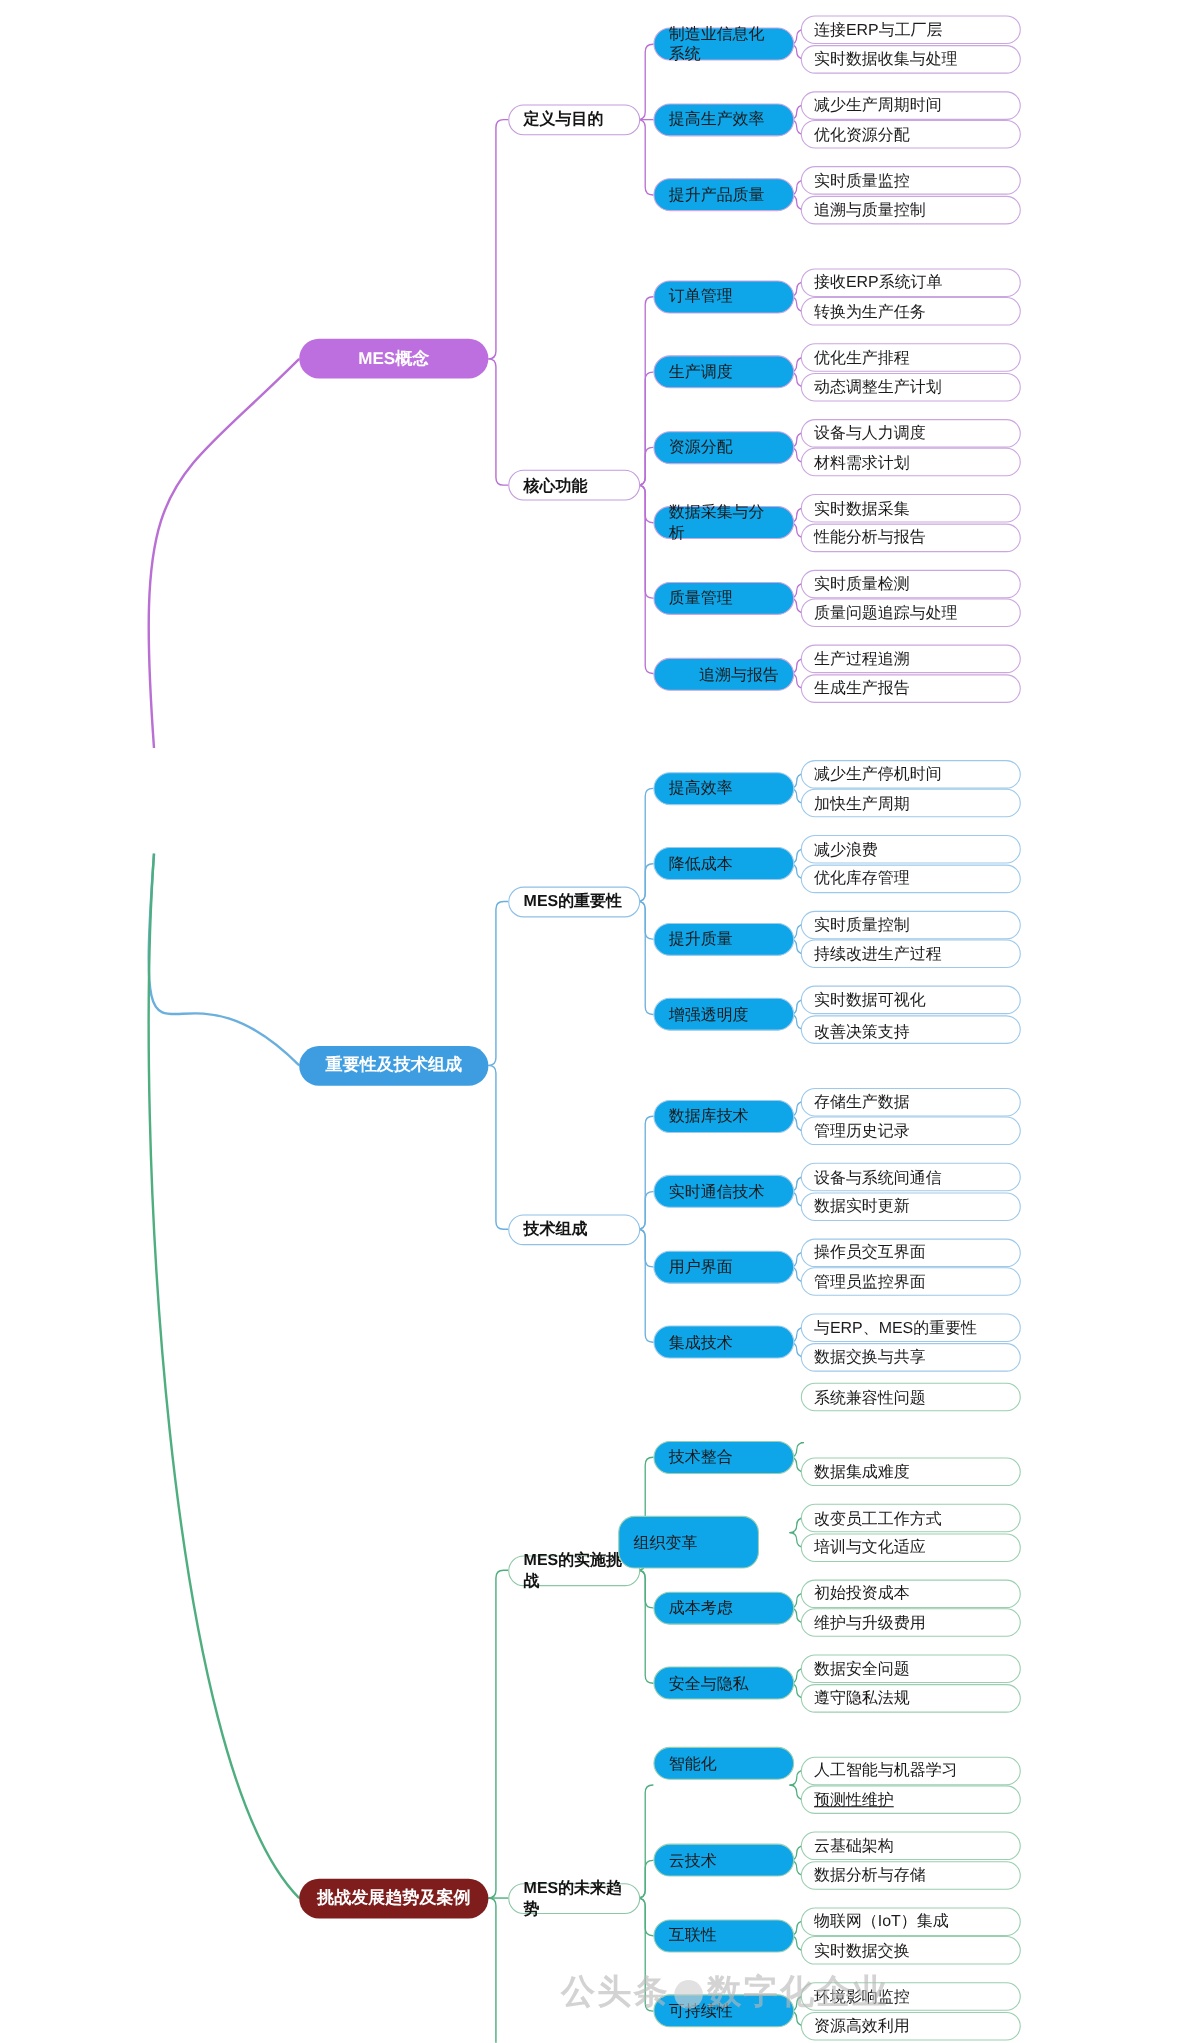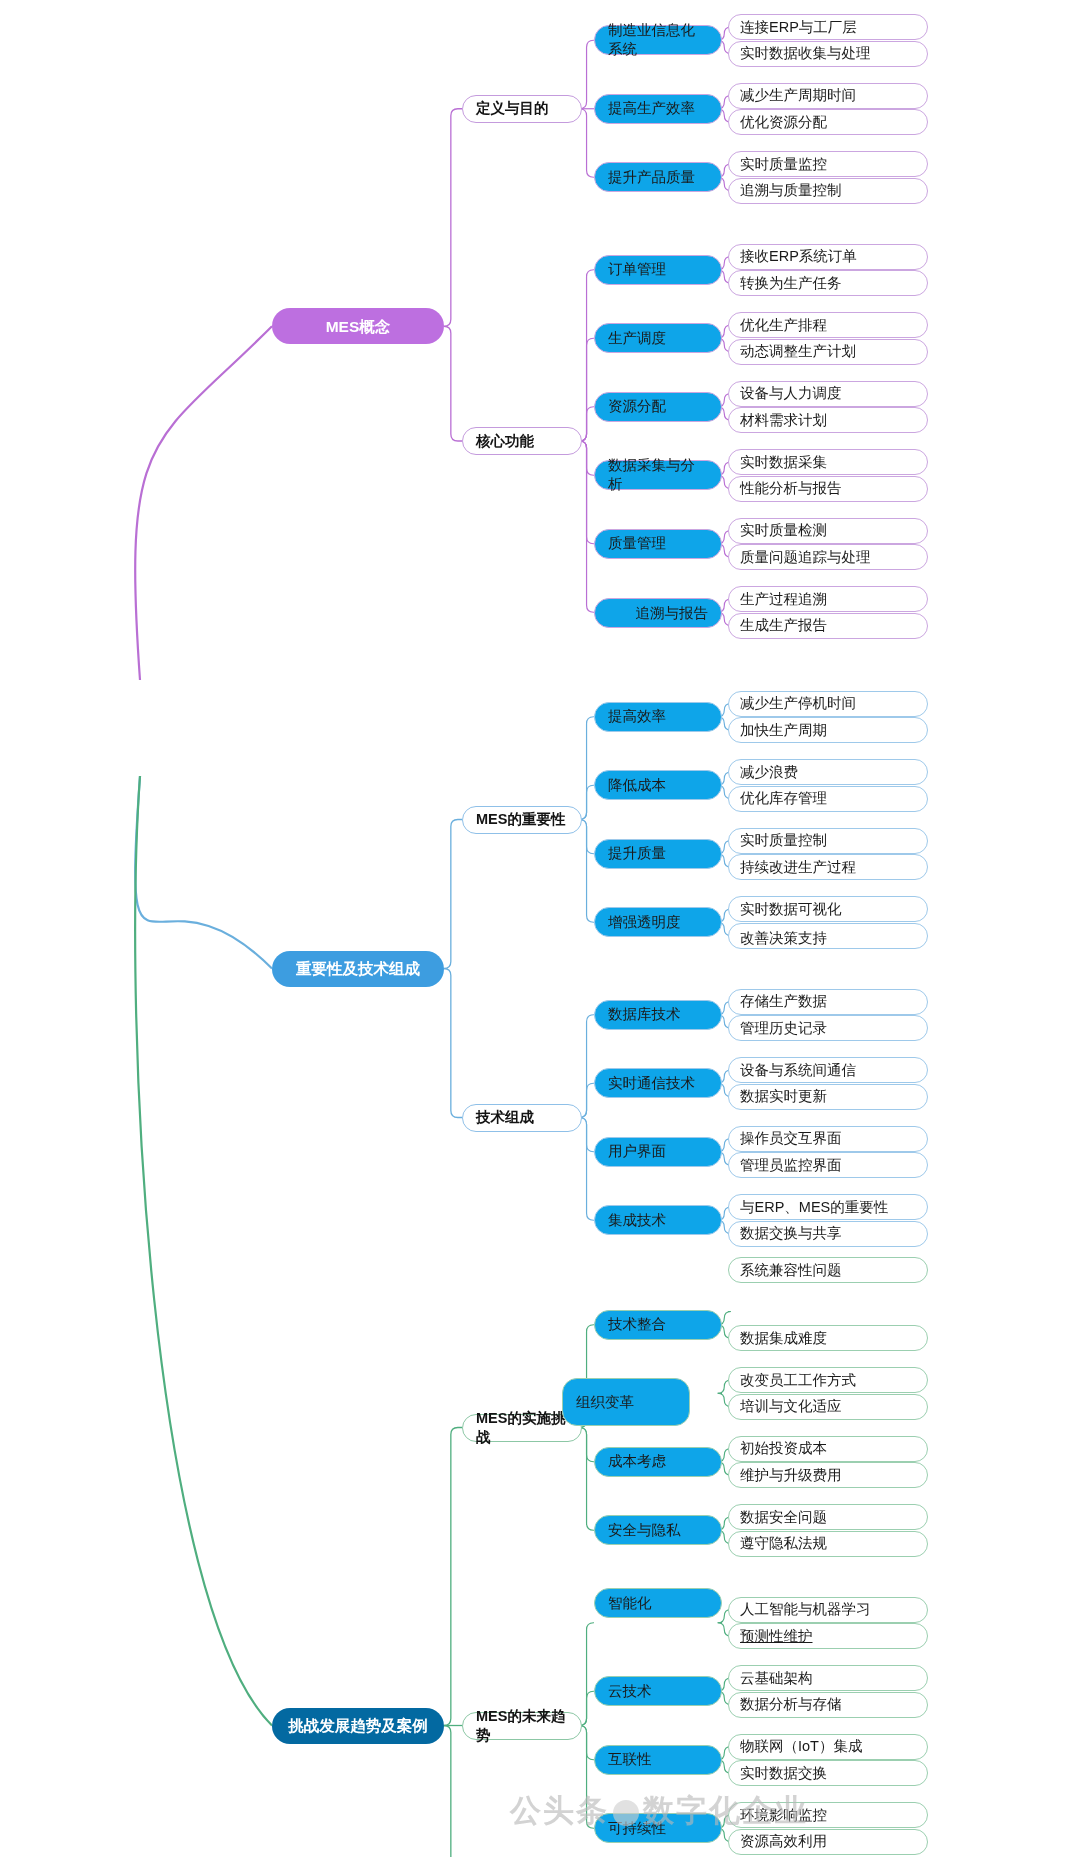--- a/index.html
+++ b/index.html
@@ -31,21 +31,21 @@
     color:#ffffff;
     font-weight:bold;
     font-size:15.5px;
     padding:0 16px;
     justify-content:center;
     text-align:center;
     line-height:1.25;
   }
   .l1.purple{background:#bd6fe0;}
   .l1.blue{background:#3d9de0;}
-  .l1.green{background:#0369a1;}
+  .l1.green{background:#7f1d1d;}
 
   
   .l2{
     border-radius:16px;
     background:#ffffff;
     font-weight:bold;
     font-size:14.5px;
     color:#141414;
     padding:0 13px;
   }

